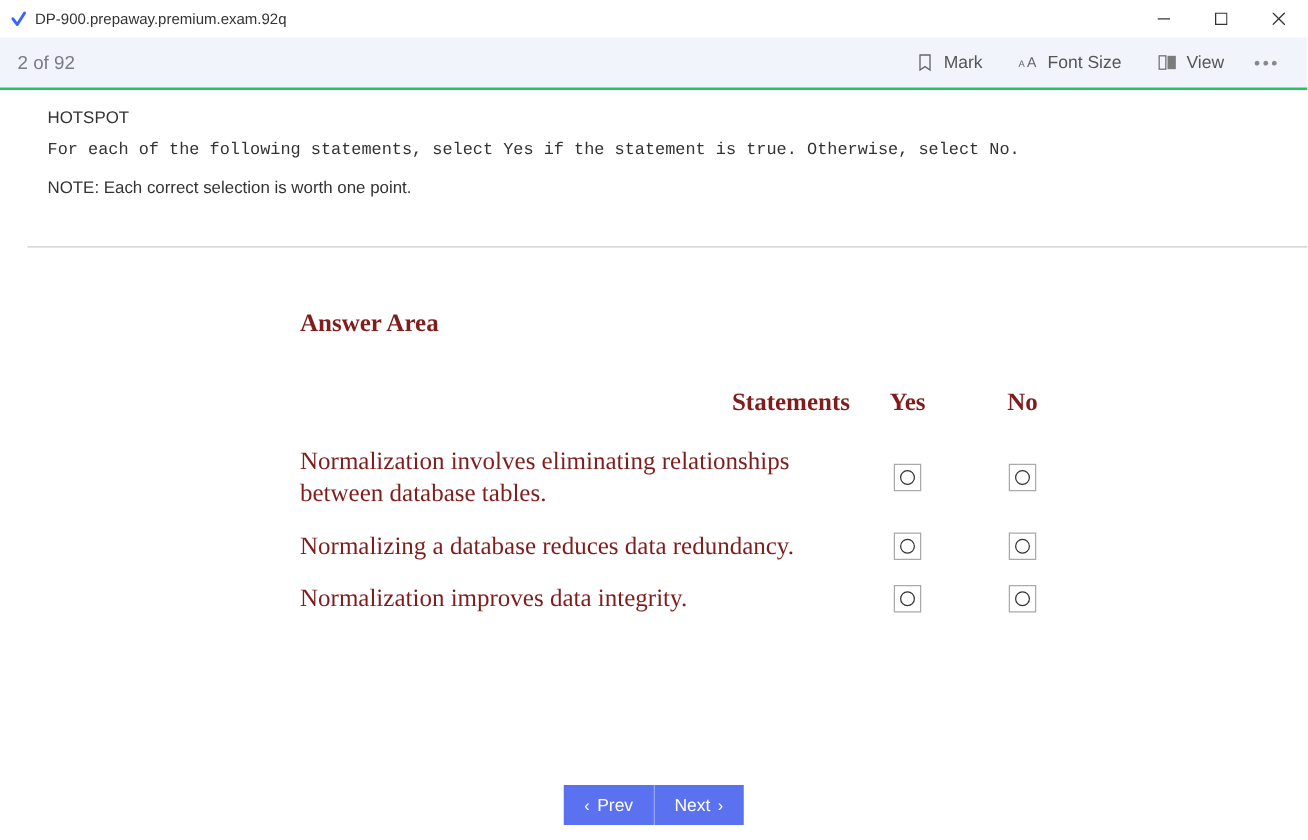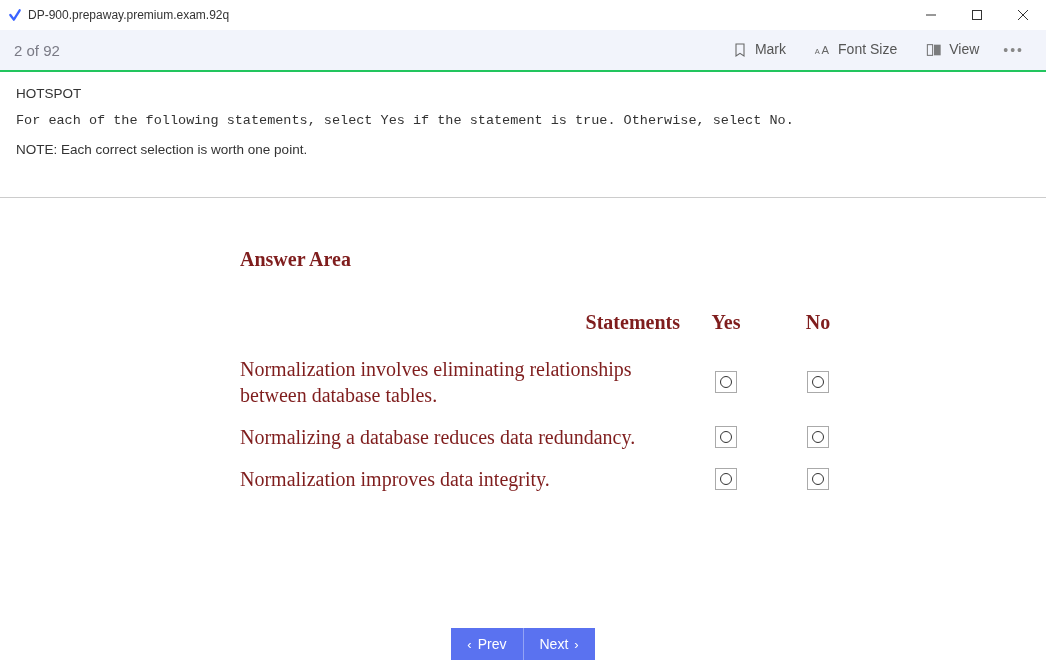--- a/index.html
+++ b/index.html
@@ -7,21 +7,21 @@
   .titlebar { height: 30px; display: flex; align-items: center; padding: 0 0 0 8px; font-size: 12px; color: #333; background: #fff; justify-content: space-between; }
   .titlebar .logo { width: 14px; height: 14px; margin-right: 6px; display:flex; align-items:center; justify-content:center; }
   .titlebar .spacer { flex: 1; }
   .winbtn { width: 46px; height: 30px; display: flex; align-items: center; justify-content: center; color: #555; }
   .toolbar { height: 42px; background: #f2f4fb; border-bottom: 2px solid #22c55e; display: flex; align-items: center; padding: 0 14px; font-size: 14px; color: #555; }
   .toolbar .counter { color: #7a7a85; font-size: 15px; }
   .toolbar .spacer { flex: 1; }
   .tbtn { display: flex; align-items: flex-start; gap: 6px; padding: 6px 10px; margin-left: 8px; color: #555; cursor: pointer; border-radius: 3px; }
   .tbtn .ico { width: 18px; height: 18px; display:flex; align-items:center; justify-content:center; color:#666; }
   .ellipsis { color:#888; letter-spacing:2px; padding: 4px 8px; margin-left: 6px; cursor: pointer; }
-  .content-top { padding: 14px 16px 40px 16px; font-size: 13.5px; color: #333; border-bottom: 1px solid #ccc; }
+  .content-top { padding: 14px 16px 40px 16px; font-size: 13.5px; color: #333; border-bottom: 1px solid #ccc; margin-left: 22px; }
   .content-top .hotspot { margin-bottom: 12px; }
   .content-top .instr { margin-bottom: 14px; font-family: Liberation Mono, monospace; }
   .content-top .note { }
   .content-top .note b { font-weight: 400; }
   .answer-area { padding: 50px 20px 40px 240px; font-family: "Times New Roman", serif; color:#7f1d1d; }
   .answer-area h2 { font-size: 20px; font-weight: 700; margin-bottom: 24px; }
   table.statements { border-collapse: separate; border-spacing: 0 16px; }
   table.statements th { font-size: 20px; font-weight: 700; padding-bottom: 6px; }
   table.statements th.stmt { text-align: right; width: 440px; }
   table.statements th.yn { width: 92px; text-align: center; }

